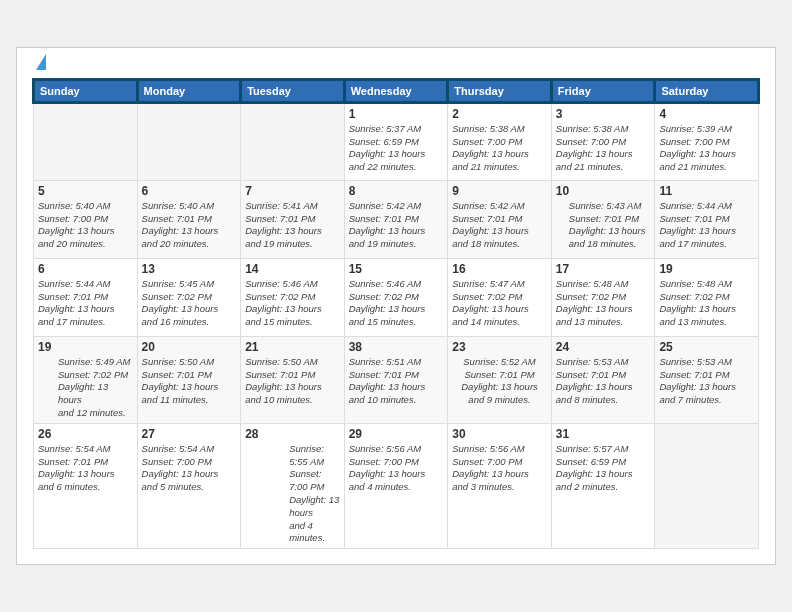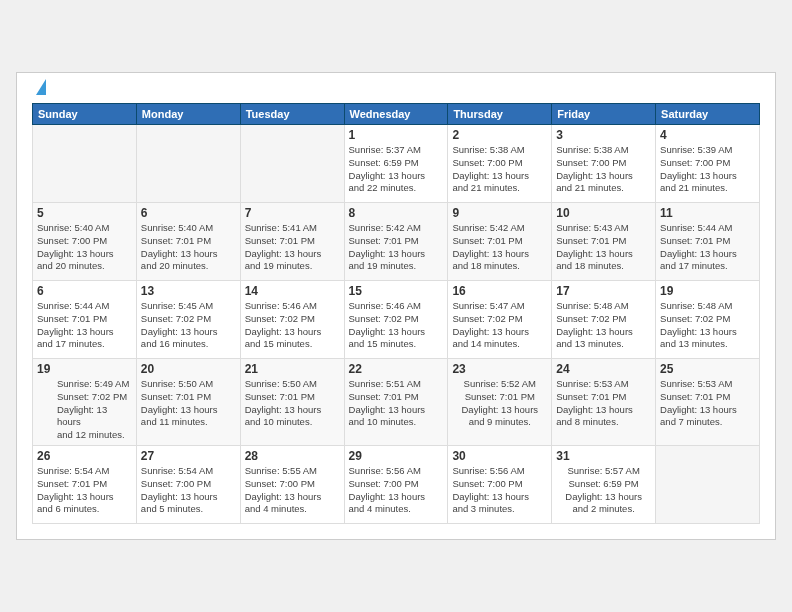--- a/index.html
+++ b/index.html
@@ -63,21 +63,21 @@
       width: 100%;
       border-collapse: collapse;
     }
     .grid th {
       background: #2f6eb5;
       color: white;
       font-size: 11px;
       font-weight: bold;
       text-align: left;
       padding: 4px 5px;
-      border: 1px solid #0c4a6e;
+      border: 3px solid #0c4a6e;
     }
     .grid td {
       border: 1px solid #ddd;
       vertical-align: top;
       padding: 3px 4px;
       width: calc(100% / 7);
       background: white;
       height: 78px;
     }
     .grid tr:nth-child(even) td {
@@ -86,20 +86,21 @@
     .day-num {
       font-size: 12px;
       font-weight: bold;
       color: #333;
       margin-bottom: 2px;
     }
     .day-info {
       font-size: 9.5px;
       color: #444;
       line-height: 1.35;
+      font-style: italic;
     }
     .empty {
       background: #f5f5f5 !important;
     }
   </style>
 </head>
 <body>
 
 <div class="calendar-container">
   <div class="header">
@@ -199,21 +200,21 @@
           </td>
           <td>
             <div class="day-num">9</div>
             <div class="day-info" style="white-space: pre-line;">Sunrise: 5:42 AM
 Sunset: 7:01 PM
 Daylight: 13 hours
 and 18 minutes.</div>
           </td>
           <td>
             <div class="day-num">10</div>
-            <div class="day-info" style="white-space: pre-line;">Sunrise: 5:43 AM
+            <div class="day-info" style="white-space: pre-line; margin-left: 13px;">Sunrise: 5:43 AM
 Sunset: 7:01 PM
 Daylight: 13 hours
 and 18 minutes.</div>
           </td>
           <td>
             <div class="day-num">11</div>
             <div class="day-info" style="white-space: pre-line;">Sunrise: 5:44 AM
 Sunset: 7:01 PM
 Daylight: 13 hours
 and 17 minutes.</div>
@@ -286,21 +287,21 @@
 and 11 minutes.</div>
           </td>
           <td>
             <div class="day-num">21</div>
             <div class="day-info" style="white-space: pre-line;">Sunrise: 5:50 AM
 Sunset: 7:01 PM
 Daylight: 13 hours
 and 10 minutes.</div>
           </td>
           <td>
-            <div class="day-num">22</div>
+            <div class="day-num">38</div>
             <div class="day-info" style="white-space: pre-line;">Sunrise: 5:51 AM
 Sunset: 7:01 PM
 Daylight: 13 hours
 and 10 minutes.</div>
           </td>
           <td>
             <div class="day-num">23</div>
             <div class="day-info" style="white-space: pre-line; text-align: center;">Sunrise: 5:52 AM
 Sunset: 7:01 PM
 Daylight: 13 hours
@@ -331,42 +332,42 @@
           </td>
           <td>
             <div class="day-num">27</div>
             <div class="day-info" style="white-space: pre-line;">Sunrise: 5:54 AM
 Sunset: 7:00 PM
 Daylight: 13 hours
 and 5 minutes.</div>
           </td>
           <td>
             <div class="day-num">28</div>
-            <div class="day-info" style="white-space: pre-line;">Sunrise: 5:55 AM
+            <div class="day-info" style="white-space: pre-line; margin-left: 44px;">Sunrise: 5:55 AM
 Sunset: 7:00 PM
 Daylight: 13 hours
 and 4 minutes.</div>
           </td>
           <td>
             <div class="day-num">29</div>
             <div class="day-info" style="white-space: pre-line;">Sunrise: 5:56 AM
 Sunset: 7:00 PM
 Daylight: 13 hours
 and 4 minutes.</div>
           </td>
           <td>
             <div class="day-num">30</div>
             <div class="day-info" style="white-space: pre-line;">Sunrise: 5:56 AM
 Sunset: 7:00 PM
 Daylight: 13 hours
 and 3 minutes.</div>
           </td>
           <td>
             <div class="day-num">31</div>
-            <div class="day-info" style="white-space: pre-line; text-align: center;">Sunrise: 5:57 AM
+            <div class="day-info" style="white-space: pre-line;">Sunrise: 5:57 AM
 Sunset: 6:59 PM
 Daylight: 13 hours
 and 2 minutes.</div>
           </td>
           <td class="empty"></td>
         </tr>
       </tbody>
   </table>
 </div>
 

